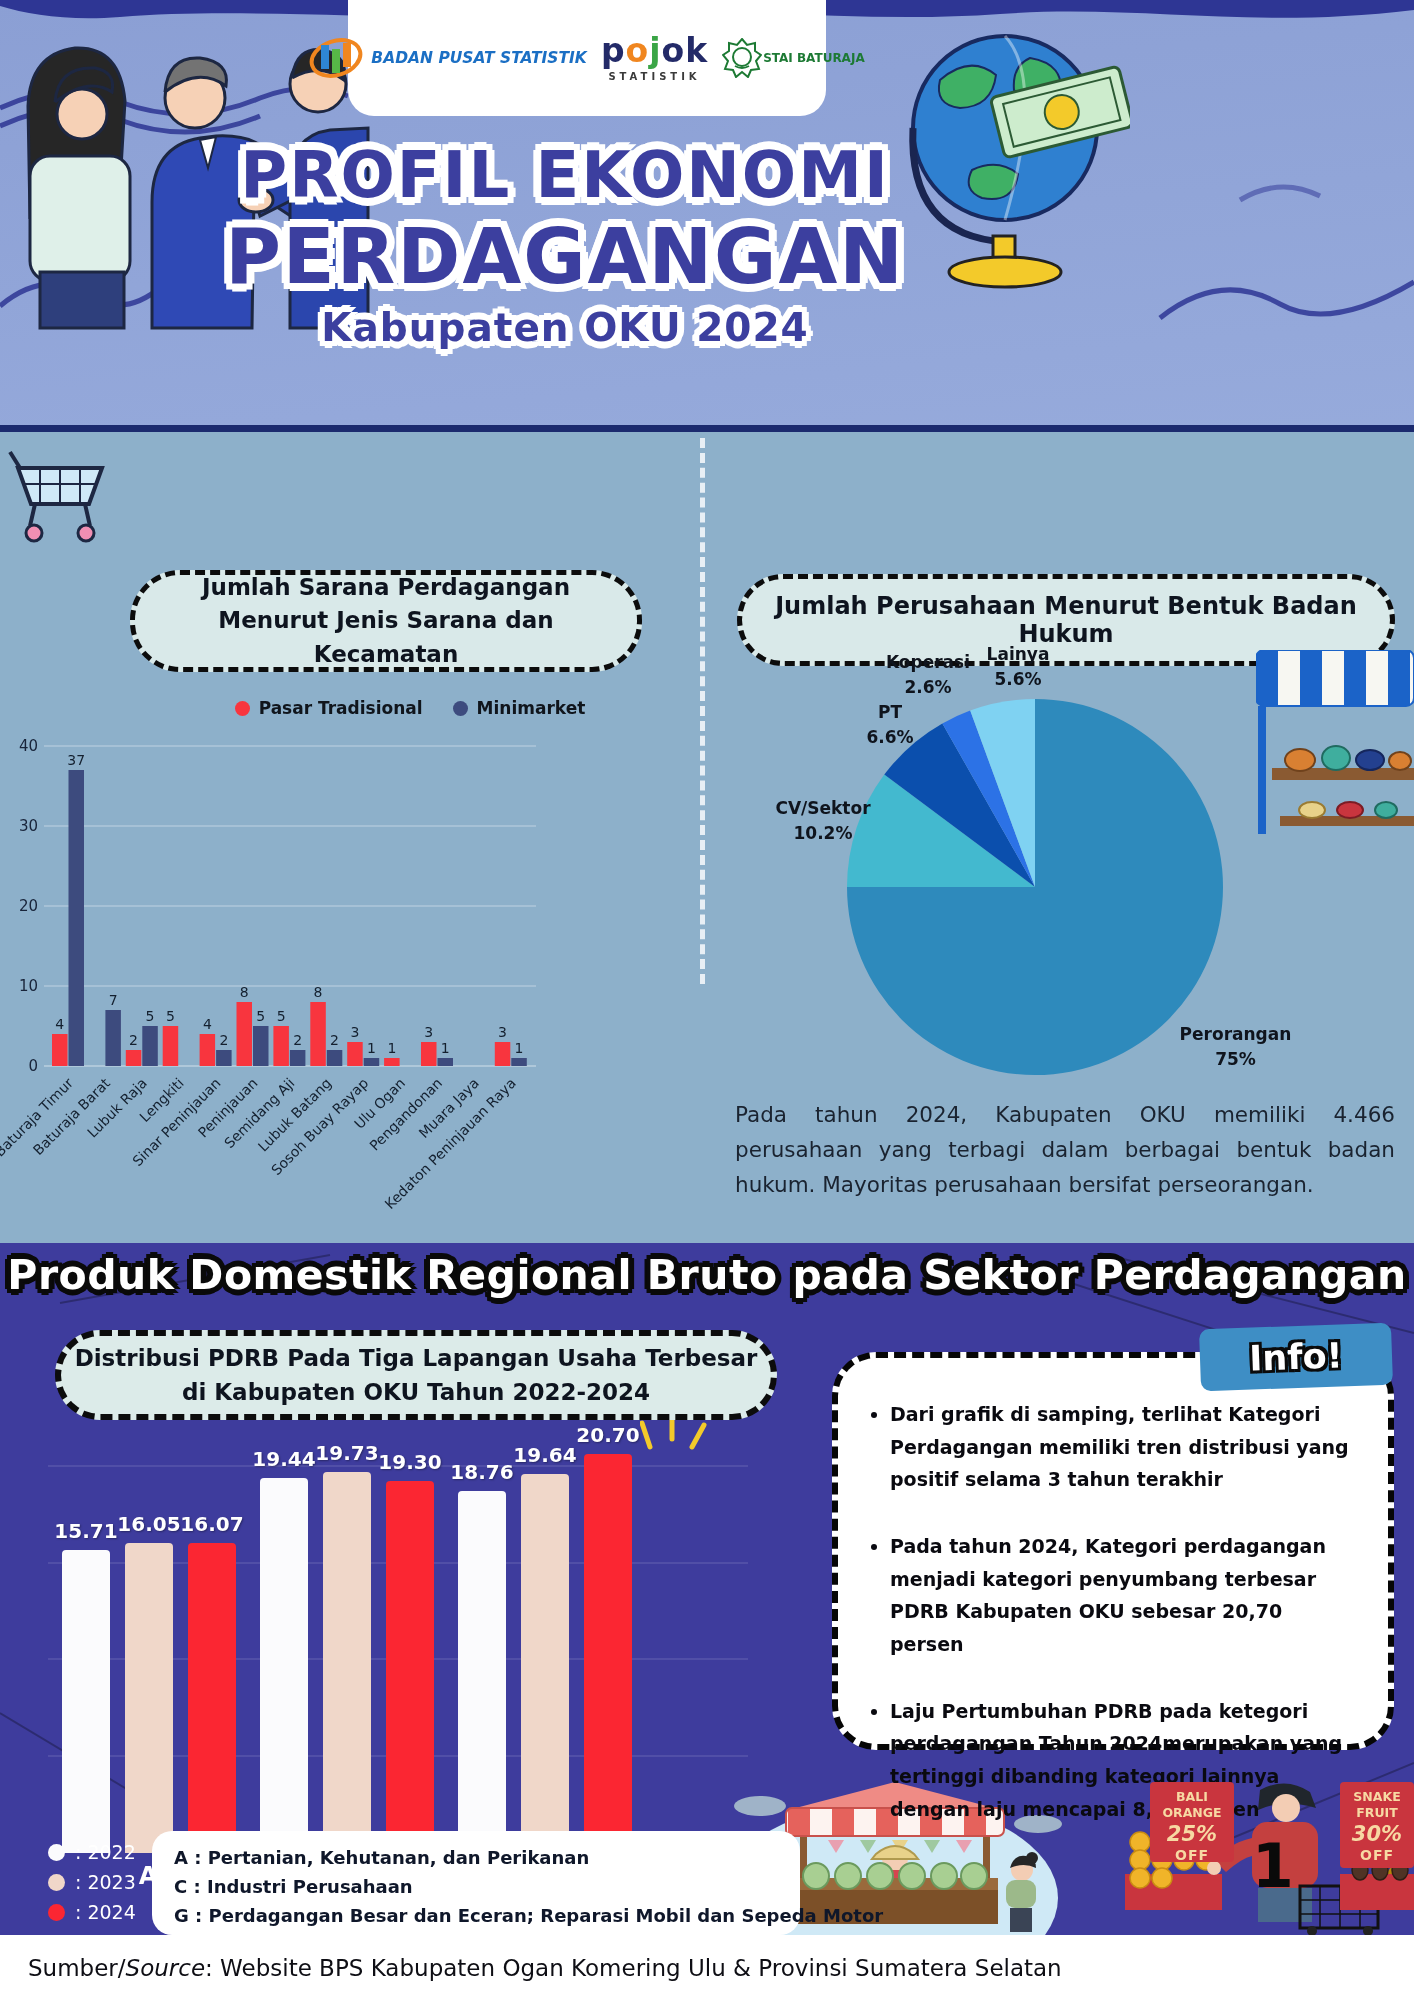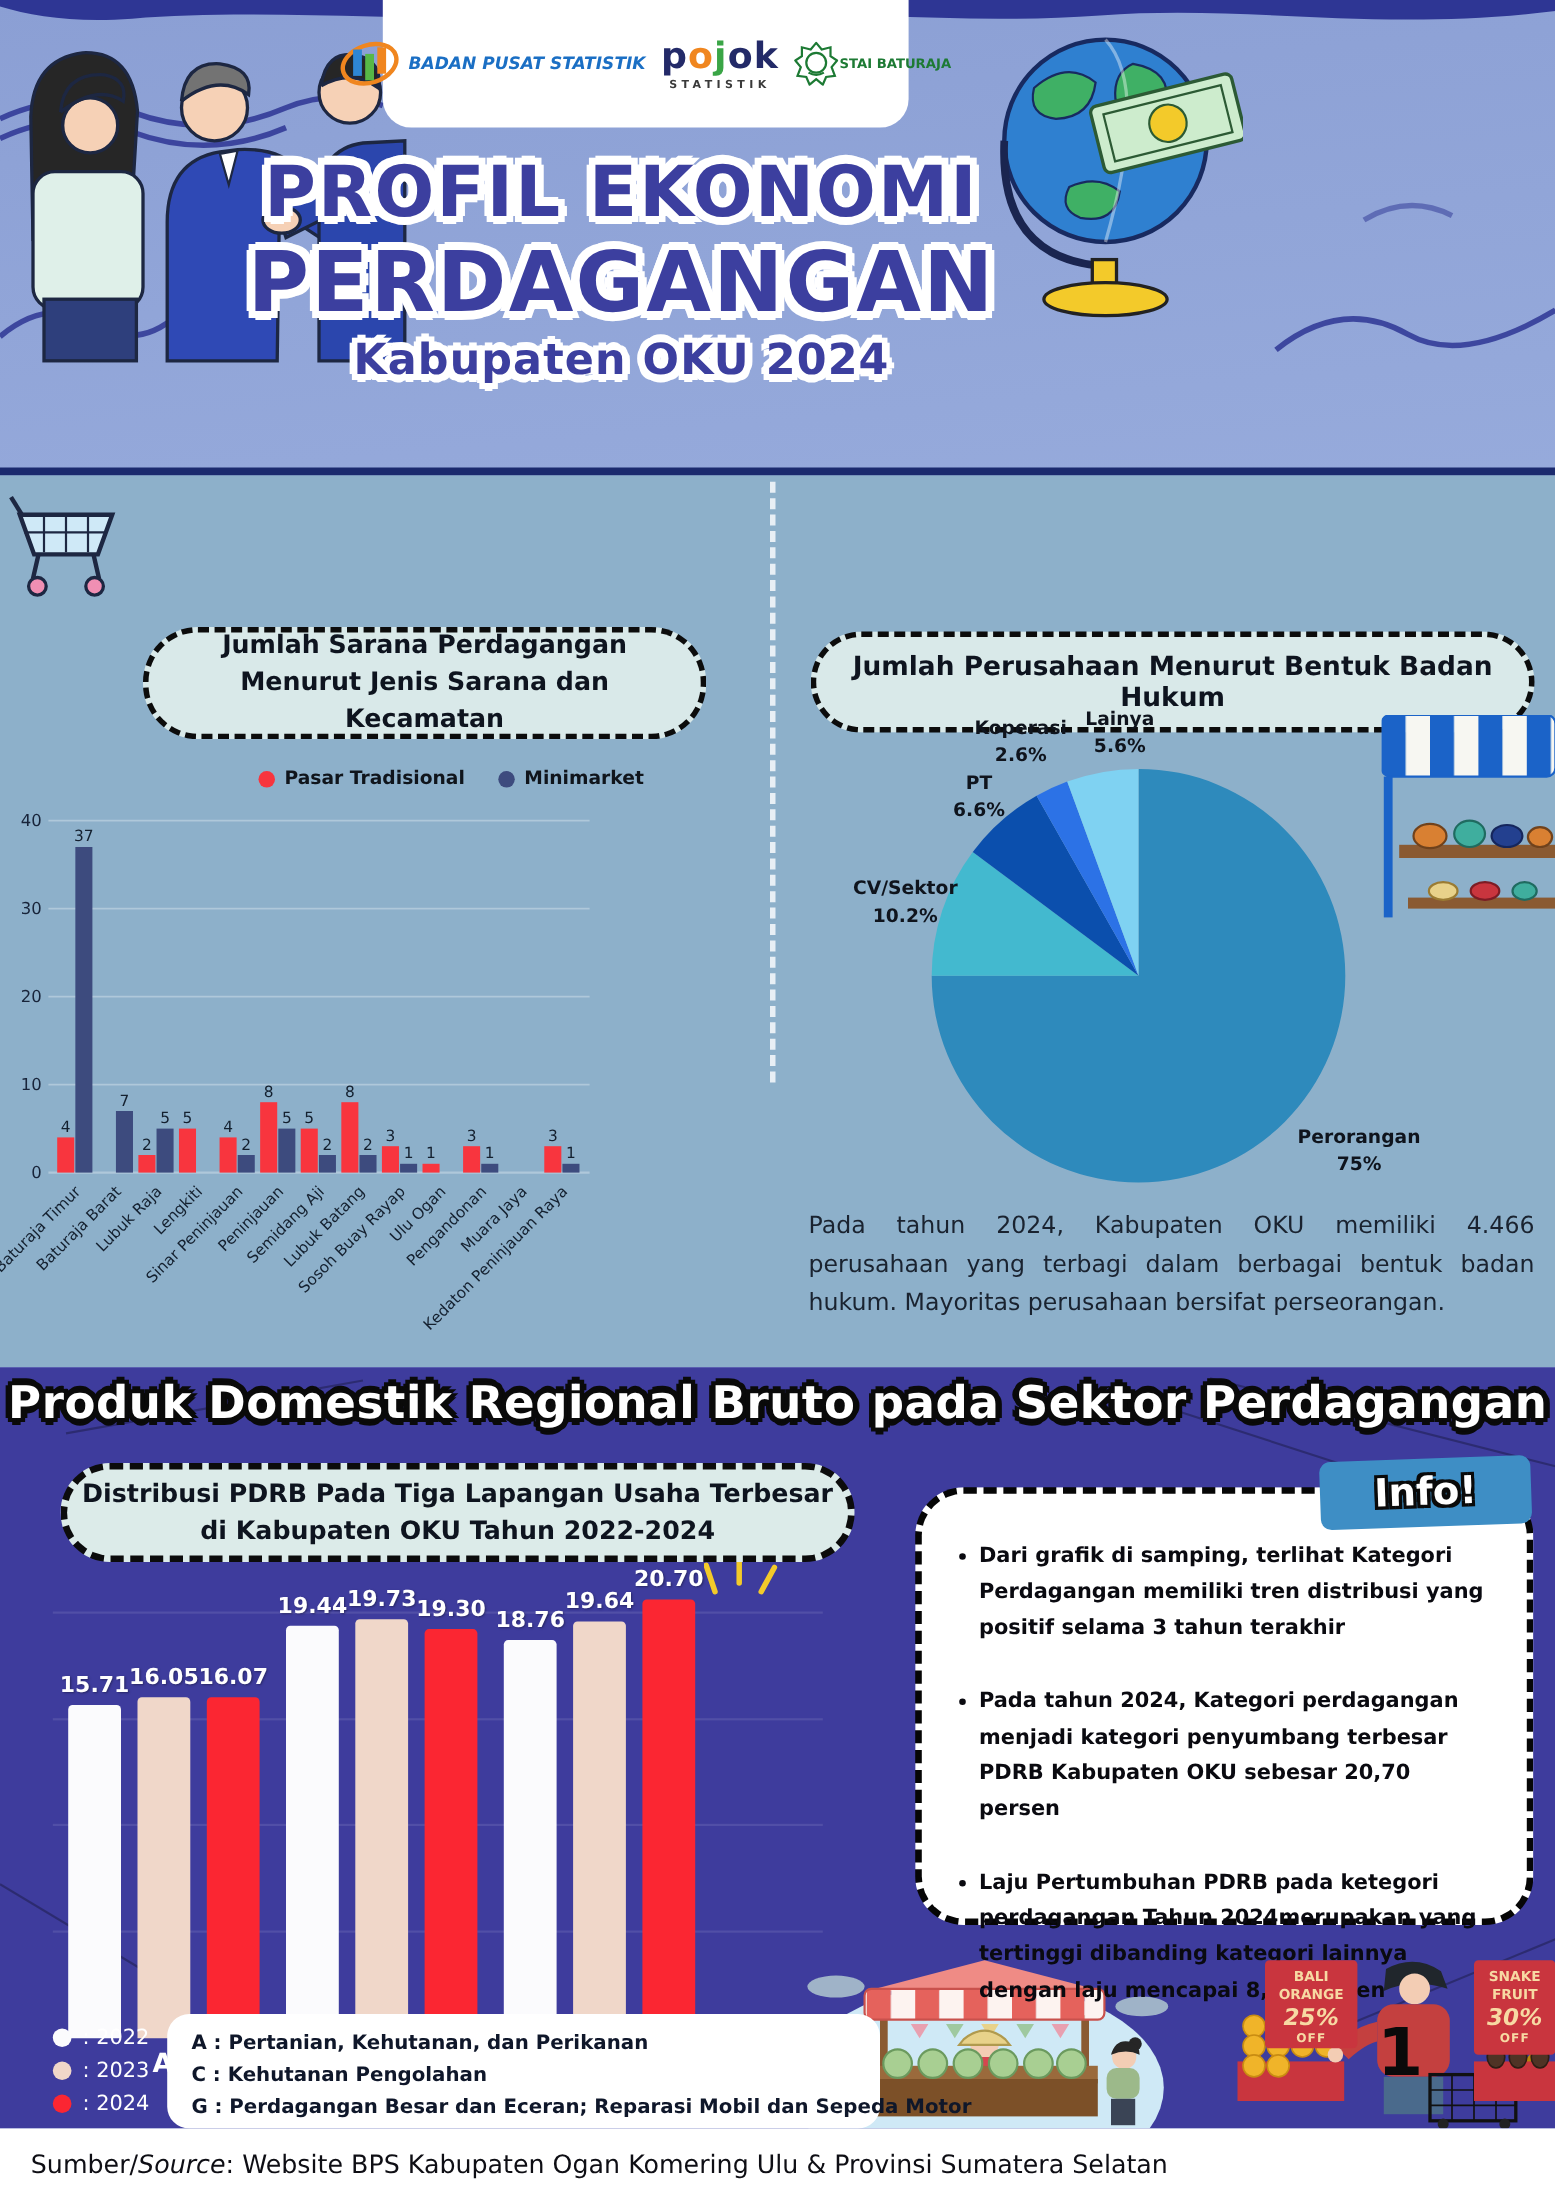--- a/index.html
+++ b/index.html
@@ -96,21 +96,21 @@
              font-size:35px;font-weight:800;color:#fff;z-index:3;
              text-shadow:-3px -3px 0 #0a0a0a,3px -3px 0 #0a0a0a,-3px 3px 0 #0a0a0a,3px 3px 0 #0a0a0a;}
 
   #market-scene{position:absolute;left:700px;top:535px;z-index:1;}
   .tag{position:absolute;background:#c9353e;color:#f7d9a3;text-align:center;border-radius:4px;
        font-weight:700;padding-top:7px;box-sizing:border-box;z-index:3;}
   .tag span{display:block;}
   .tag1{left:1150px;top:539px;width:84px;height:80px;font-size:12.5px;line-height:1.3;}
   .tag2{left:1340px;top:539px;width:74px;height:86px;font-size:12.5px;line-height:1.3;}
   .tag .pct{font-size:21px;font-style:italic;line-height:1.15;}
-  .tag .off{font-size:11px;letter-spacing:1px;}
+  .tag .off{font-size:14px;letter-spacing:1px;}
   .basket-number{position:absolute;left:1252px;top:588px;font-size:60px;font-weight:700;color:#0a0a0a;z-index:3;}
 
   
   .footer{position:absolute;left:0;top:1935px;width:1414px;height:65px;background:#ffffff;
           display:flex;align-items:center;padding-left:28px;box-sizing:border-box;z-index:5;}
   .footer span,.footer i{font-size:23px;color:#0e0e14;}
 </style>
 </head>
 <body>
 
@@ -408,21 +408,21 @@
           <span>: 2023</span>
         </div>
         <div class="yitem">
           <span class="dot" style="background: rgb(251, 38, 50);"></span>
           <span>: 2024</span>
         </div>
       </div>
 
     <div class="abbrev">
       <div>A : Pertanian, Kehutanan, dan Perikanan</div>
-      <div>C : Kehutanan Pengolahan</div>
+      <div>C : Industri Perusahaan</div>
       <div>G : Perdagangan Besar dan Eceran; Reparasi Mobil dan Sepeda Motor</div>
     </div>
 
     <div class="infobox">
       <ul>
         <li>Dari grafik di samping, terlihat Kategori Perdagangan memiliki tren distribusi yang positif selama 3 tahun terakhir</li>
         <li>Pada tahun 2024, Kategori perdagangan menjadi kategori penyumbang terbesar PDRB Kabupaten OKU sebesar 20,70 persen</li>
         <li>Laju Pertumbuhan PDRB pada ketegori perdagangan Tahun 2024merupakan yang tertinggi dibanding kategori lainnya dengan laju mencapai 8,43 persen</li>
       </ul>
     </div>

